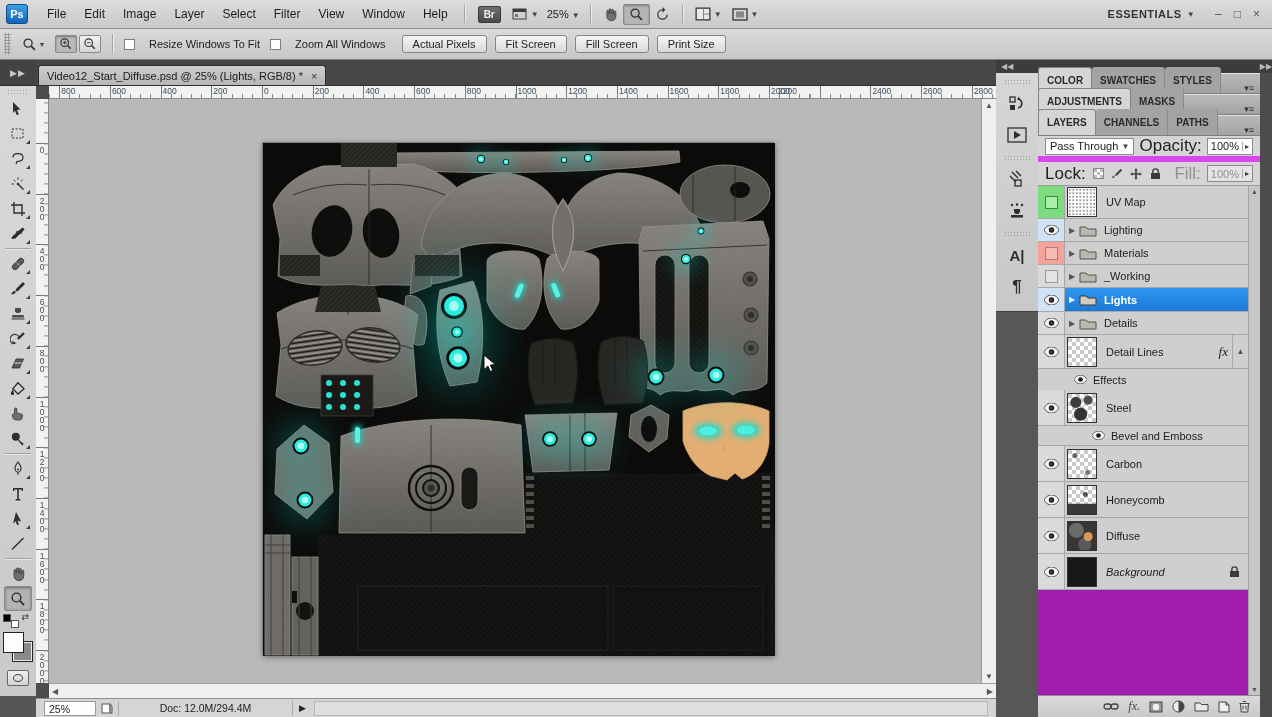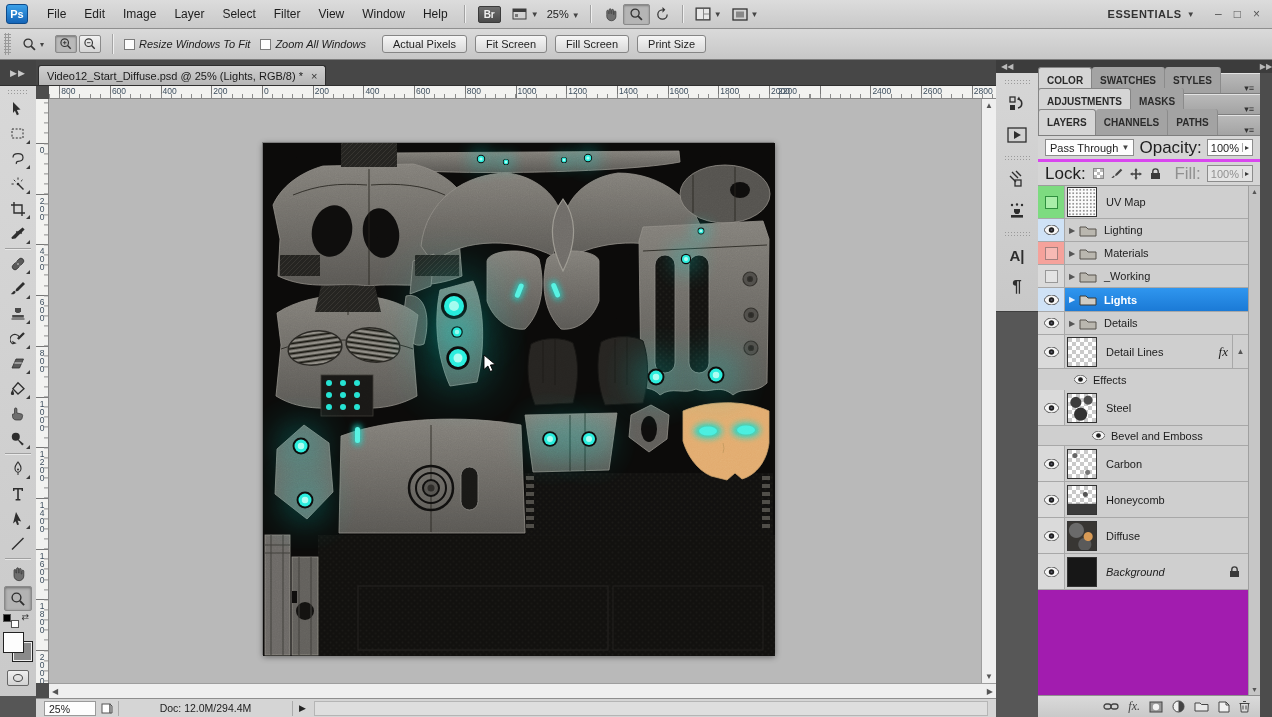--- a/index.html
+++ b/index.html
@@ -20,21 +20,21 @@
   .workspace { font-weight:bold; font-size:11px; letter-spacing:.5px; color:#333; display:flex; gap:5px; align-items:center; margin-right:14px; }
   .winbtn { font-size:12px; color:#555; padding:0 6px; }
 
   
   .optionsbar { height:31px; background:linear-gradient(#d9d9d9,#cscsc); background:linear-gradient(#dadada,#c7c7c7); border-bottom:1px solid #7e7e7e; display:flex; align-items:center; padding:0 4px; gap:6px; }
   .grip { width:7px; height:22px; background-image:radial-gradient(#9a9a9a 1px, transparent 1.1px); background-size:3px 3px; }
   .opt-group { display:flex; align-items:center; gap:2px; }
   .opt-toggle { border:1px solid #8a8a8a; border-radius:2px; padding:1px 3px; background:linear-gradient(#f2f2f2,#d5d5d5); display:flex; align-items:center; }
   .opt-toggle.pressed { background:#b9b9b9; box-shadow:inset 0 1px 2px rgba(0,0,0,.35); }
   .opt-sep { width:1px; height:20px; background:#a5a5a5; box-shadow:1px 0 0 #efefef; margin:0 5px; }
-  .chk { display:flex; align-items:center; gap:4px; margin-right:10px;font-style:italic; }
+  .chk { display:flex; align-items:center; gap:14px; margin-right:10px; }
   .chk .box { width:11px; height:11px; border:1px solid #7c7c7c; background:#fdfdfd; }
   .opt-btn { border:1px solid #858585; border-radius:3px; background:linear-gradient(#f6f6f6,#d9d9d9); padding:2px 10px; font-size:11px; margin-right:8px; color:#222; }
 
   
   .main { display:flex; height:657px; background:#4d4d4d; }
 
   
   .toolcol { width:36px; display:flex; flex-direction:column; background:#535353; }
   .toolcol-header { height:26px; background:#434343; display:flex; align-items:center; justify-content:center; color:#c9c9c9; font-size:9px; letter-spacing:1px; border-bottom:1px solid #2e2e2e; }
   .tools { flex:1; background:linear-gradient(#d8d8d8,#c9c9c9); display:flex; flex-direction:column; align-items:center; padding-top:3px; }
@@ -90,21 +90,21 @@
 
   
   .panel { width:234px; display:flex; }
   .panel-inner { width:222px; display:flex; flex-direction:column; background:#d5d5d5; }
   .panel-edge { width:12px; background:#4c4c4c; }
   .edge-collapse { height:13px; background:#3c3c3c; color:#b9b9b9; font-size:8px; display:flex; align-items:center; justify-content:center; }
   .tabgroup { height:21px; background:linear-gradient(#b9b9b9,#a3a3a3); display:flex; align-items:flex-end; border-bottom:1px solid #7e7e7e; border-top:1px solid #e3e3e3; }
   .ptab { height:26px; padding:0 8px; display:flex; align-items:center; font-size:10px; font-weight:bold; color:#2b2b2b; background:#a3a3a3; border-right:1px solid #8b8b8b; border-radius:3px 3px 0 0; }
   .ptab.active { background:#d5d5d5; border:1px solid #858585; border-bottom:none; }
   .pmenu { margin-left:auto; padding:0 6px; color:#333; font-size:9px; }
-  .blendrow { height:26px; display:flex; align-items:center; padding:0 7px; gap:5px; border-bottom:3px solid #d946ef; }
+  .blendrow { height:26px; display:flex; align-items:center; padding:0 7px; gap:5px; border-bottom:6px solid #d946ef; }
   .blendsel { width:108px; height:17px; background:#fdfdfd; border:1px solid #8c8c8c; display:flex; align-items:center; justify-content:space-between; padding:0 4px; font-size:11px; }
   .minilabel { font-size:17px; color:#1e1e1e; }
   .valbox { height:17px; background:#fdfdfd; border:1px solid #8c8c8c; display:flex; align-items:center; padding:0 3px; font-size:11px; gap:3px; }
   .valbox .sp { font-size:8px; color:#333; border-left:1px solid #aaa; padding-left:2px; }
   .lockrow { height:24px; display:flex; align-items:center; padding:0 7px; gap:6px; border-bottom:1px solid #9c9c9c; }
   .lock-ico { width:13px; height:13px; display:flex; align-items:center; justify-content:center; }
   .checker8 { width:11px; height:11px; border:1px solid #888; background:conic-gradient(#fff 0 25%, #bbb 0 50%, #fff 0 75%, #bbb 0) 0 0/6px 6px; }
   .grayed { color:#909090; }
   .valbox.gray { background:#e4e4e4; color:#909090; }
 

